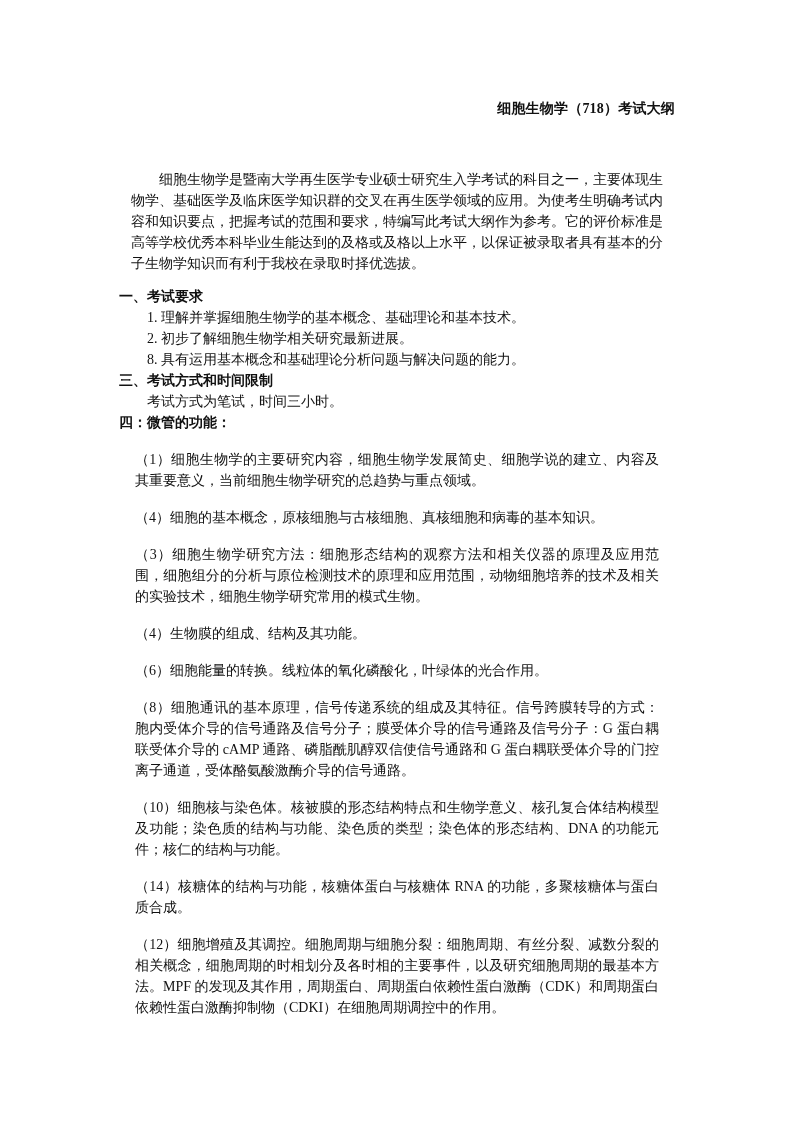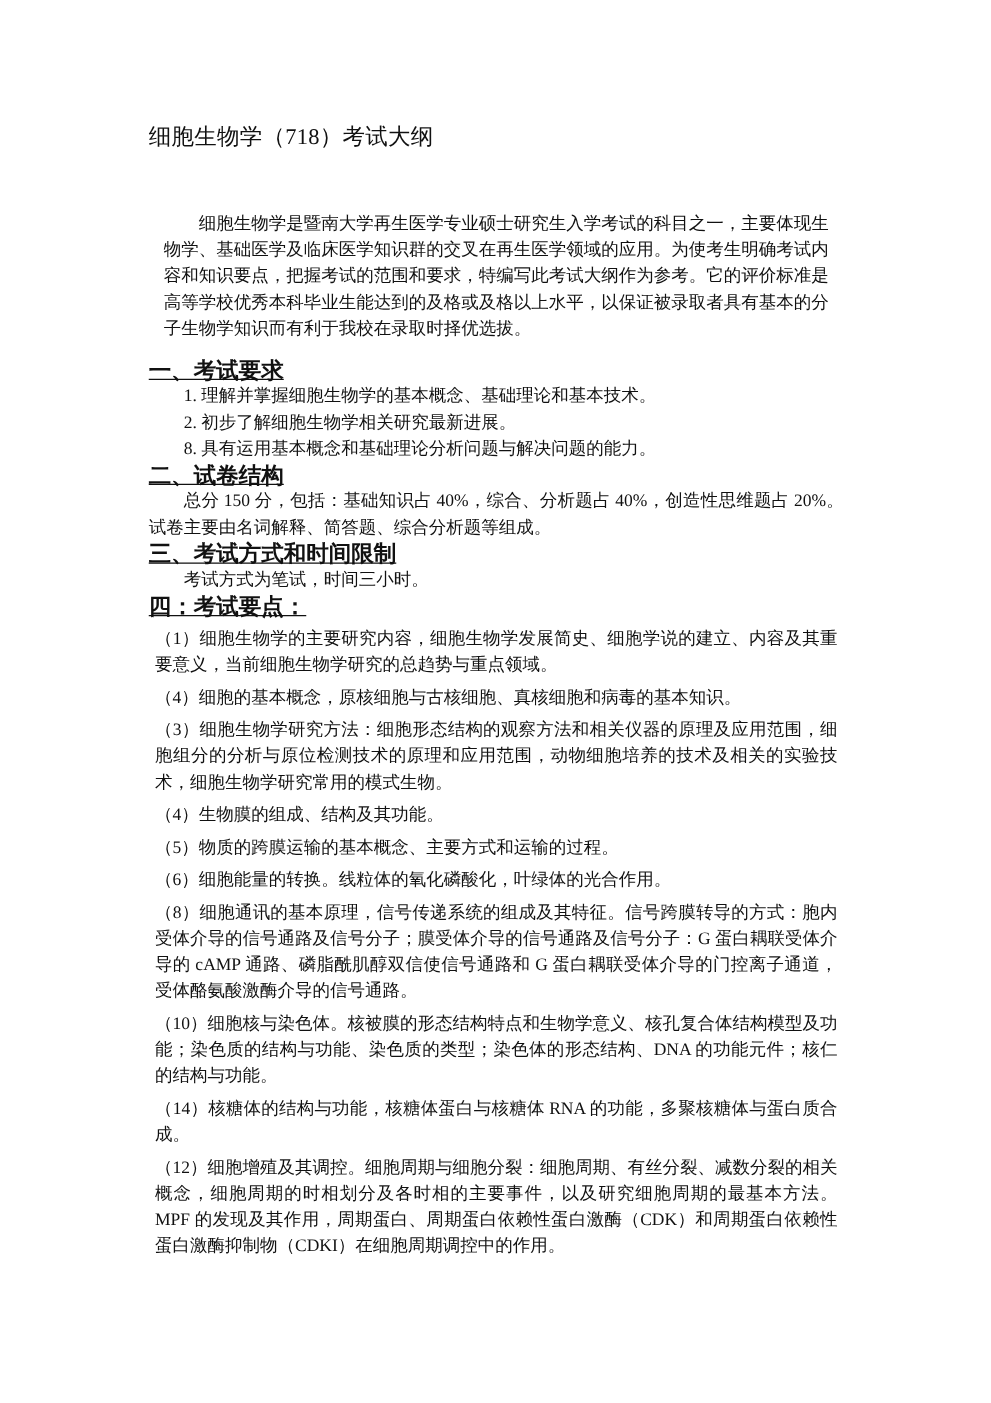--- a/index.html
+++ b/index.html
@@ -19,93 +19,87 @@
     position: absolute;
     left: 119px;
     top: 0;
     width: 556px;
   }
   .title {
     position: absolute;
     left: 0;
     top: 99px;
     width: 556px;
-    text-align: left;
-    font-weight: normal;
-    font-size: 18px;
+    text-align: right;
+    font-weight: bold;
+    font-size: 14px;
     line-height: 20px;
     letter-spacing: 0.2px;
   }
   .body-block {
     position: absolute;
     left: 0;
     top: 157px;
     width: 556px;
     font-size: 14px;
     line-height: 21px;
     text-align: justify;
     text-justify: inter-character;
   }
   .para {
     margin: 12px;
     text-indent: 28px;
   }
   .heading {
     margin: 0;
     font-weight: bold;
-    font-size: 18px;
+    font-size: 14px;
     line-height: 21px;
-    text-decoration: underline;
   }
   .list-item {
     margin: 0;
     padding-left: 28px;
   }
   .indent-para {
     margin: 0;
     text-indent: 28px;
   }
   .point {
-    margin: 5px;
+    margin: 16px;
     text-indent: 0;
   }
 </style>
 </head>
 <body>
 
 <div class="page">
   <div class="title">细胞生物学（718）考试大纲</div>
 
   <div class="body-block">
     <p class="para">细胞生物学是暨南大学再生医学专业硕士研究生入学考试的科目之一，主要体现生物学、基础医学及临床医学知识群的交叉在再生医学领域的应用。为使考生明确考试内容和知识要点，把握考试的范围和要求，特编写此考试大纲作为参考。它的评价标准是高等学校优秀本科毕业生能达到的及格或及格以上水平，以保证被录取者具有基本的分子生物学知识而有利于我校在录取时择优选拔。</p>
 
     <div>
       <p class="heading">一、考试要求</p>
       <p class="list-item">1.  理解并掌握细胞生物学的基本概念、基础理论和基本技术。</p>
       <p class="list-item">2.  初步了解细胞生物学相关研究最新进展。</p>
       <p class="list-item">8.  具有运用基本概念和基础理论分析问题与解决问题的能力。</p>
     </div>
 
-    <div>
-      <p class="heading">二、试卷结构</p>
-      <p class="indent-para">总分 150 分，包括：基础知识占 40%，综合、分析题占 40%，创造性思维题占 20%。试卷主要由名词解释、简答题、综合分析题等组成。</p>
-    </div>
 
     <div>
       <p class="heading">三、考试方式和时间限制</p>
       <p class="indent-para">考试方式为笔试，时间三小时。</p>
     </div>
 
     <div>
-      <p class="heading">四：考试要点：</p>
+      <p class="heading">四：微管的功能：</p>
       <p class="point">（1）细胞生物学的主要研究内容，细胞生物学发展简史、细胞学说的建立、内容及其重要意义，当前细胞生物学研究的总趋势与重点领域。</p>
       <p class="point">（4）细胞的基本概念，原核细胞与古核细胞、真核细胞和病毒的基本知识。</p>
       <p class="point">（3）细胞生物学研究方法：细胞形态结构的观察方法和相关仪器的原理及应用范围，细胞组分的分析与原位检测技术的原理和应用范围，动物细胞培养的技术及相关的实验技术，细胞生物学研究常用的模式生物。</p>
       <p class="point">（4）生物膜的组成、结构及其功能。</p>
-      <p class="point">（5）物质的跨膜运输的基本概念、主要方式和运输的过程。</p>
       <p class="point">（6）细胞能量的转换。线粒体的氧化磷酸化，叶绿体的光合作用。</p>
       <p class="point">（8）细胞通讯的基本原理，信号传递系统的组成及其特征。信号跨膜转导的方式：胞内受体介导的信号通路及信号分子；膜受体介导的信号通路及信号分子：G 蛋白耦联受体介导的 cAMP 通路、磷脂酰肌醇双信使信号通路和 G 蛋白耦联受体介导的门控离子通道，受体酪氨酸激酶介导的信号通路。</p>
       <p class="point">（10）细胞核与染色体。核被膜的形态结构特点和生物学意义、核孔复合体结构模型及功能；染色质的结构与功能、染色质的类型；染色体的形态结构、DNA 的功能元件；核仁的结构与功能。</p>
       <p class="point">（14）核糖体的结构与功能，核糖体蛋白与核糖体 RNA 的功能，多聚核糖体与蛋白质合成。</p>
       <p class="point">（12）细胞增殖及其调控。细胞周期与细胞分裂：细胞周期、有丝分裂、减数分裂的相关概念，细胞周期的时相划分及各时相的主要事件，以及研究细胞周期的最基本方法。MPF 的发现及其作用，周期蛋白、周期蛋白依赖性蛋白激酶（CDK）和周期蛋白依赖性蛋白激酶抑制物（CDKI）在细胞周期调控中的作用。</p>
     </div>
   </div>
 </div>
 
 </body></html>

